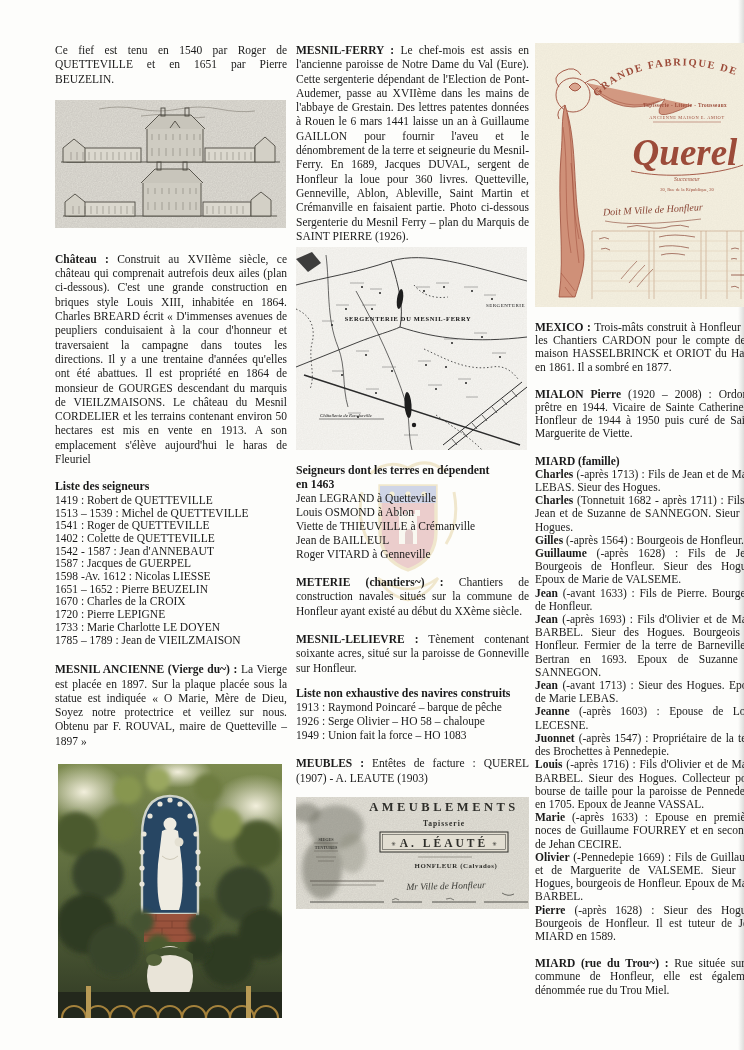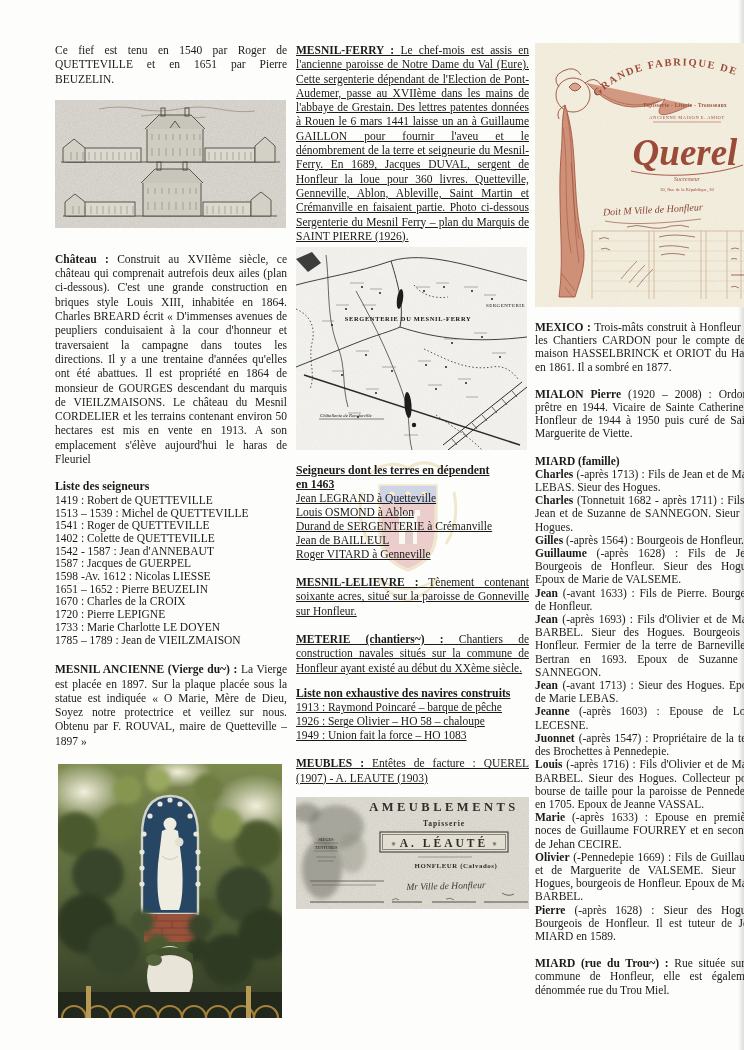--- a/index.html
+++ b/index.html
@@ -6,21 +6,21 @@
   body{
     width:744px;height:1050px;position:relative;overflow:hidden;
     background:#fdfdfb;
     font-family:"Liberation Serif","DejaVu Serif",serif;
     color:#1a1a1a;
   }
   .scan-edge{position:absolute;right:0;top:0;width:6px;height:100%;
     background:linear-gradient(to right,rgba(255,255,255,0),#dddddb);}
   .col{position:absolute;top:43px;z-index:1;margin-left:28px;}
   .col1{left:27px;width:232px;}
-  .col2{left:268px;width:233px;text-decoration:underline;}
+  .col2{left:268px;width:233px;}
   .col3{left:507px;width:224px;}
   p{margin:0;text-align:justify;font-size:11.5px;line-height:14.3px;}
   .col3 p{line-height:13.2px;}
   b,.lead{font-weight:bold;}
   .ctitle{font-weight:bold;text-align:left;font-size:11.8px;line-height:13.5px;margin:0;}
   ul.plain{list-style:none;margin:0;padding:0;font-size:11.5px;}
   ul.plain li{line-height:12.7px;white-space:nowrap;}
   ul.dep li{line-height:14px;}
   .imgbox{display:block;}
   .wm{position:absolute;left:352px;top:452px;z-index:0;opacity:0.23;}
@@ -296,29 +296,29 @@
       <text x="24" y="170" font-size="4.8" font-style="italic" fill="#111">Châtellenie de Roncheville</text>
       <line x1="23" y1="172" x2="88" y2="172" stroke="#111" stroke-width="0.5"></line>
     </svg>
   </div>
 
   <p class="ctitle mt10"><span>Seigneurs dont les terres en dépendent</span><br><span>en 1463</span></p>
 
   <ul class="plain dep mt10">
     <li>Jean LEGRAND à Quetteville</li>
     <li>Louis OSMOND à Ablon</li>
-    <li>Durand de SERGENTERIE à Crémanville</li>
+    <li>Viette de THIEUVILLE à Crémanville</li>
     <li>Jean de BAILLEUL</li>
     <li>Roger VITARD à Genneville</li>
   </ul>
 
 
+  <p class="mt14"><b>METERIE (chantiers~) :</b> <span>Chantiers de construction navales situés sur la commune de Honfleur ayant existé au début du XXème siècle.</span></p>
+
   <p class="mt14"><b>MESNIL-LELIEVRE :</b> <span>Tènement contenant soixante acres, situé sur la paroisse de Gonneville sur Honfleur.</span></p>
-
-  <p class="mt14"><b>METERIE (chantiers~) :</b> <span>Chantiers de construction navales situés sur la commune de Honfleur ayant existé au début du XXème siècle.</span></p>
 
   <p class="ctitle mt12">Liste non exhaustive des navires construits</p>
 
   <ul class="plain dep mt10">
     <li>1913 : Raymond Poincaré – barque de pêche</li>
     <li>1926 : Serge Olivier – HO 58 – chaloupe</li>
     <li>1949 : Union fait la force – HO 1083</li>
   </ul>
 
   <p class="mt14"><b>MEUBLES :</b> <span>Entêtes de facture : QUEREL (1907) -  A. LEAUTE (1903)</span></p>

